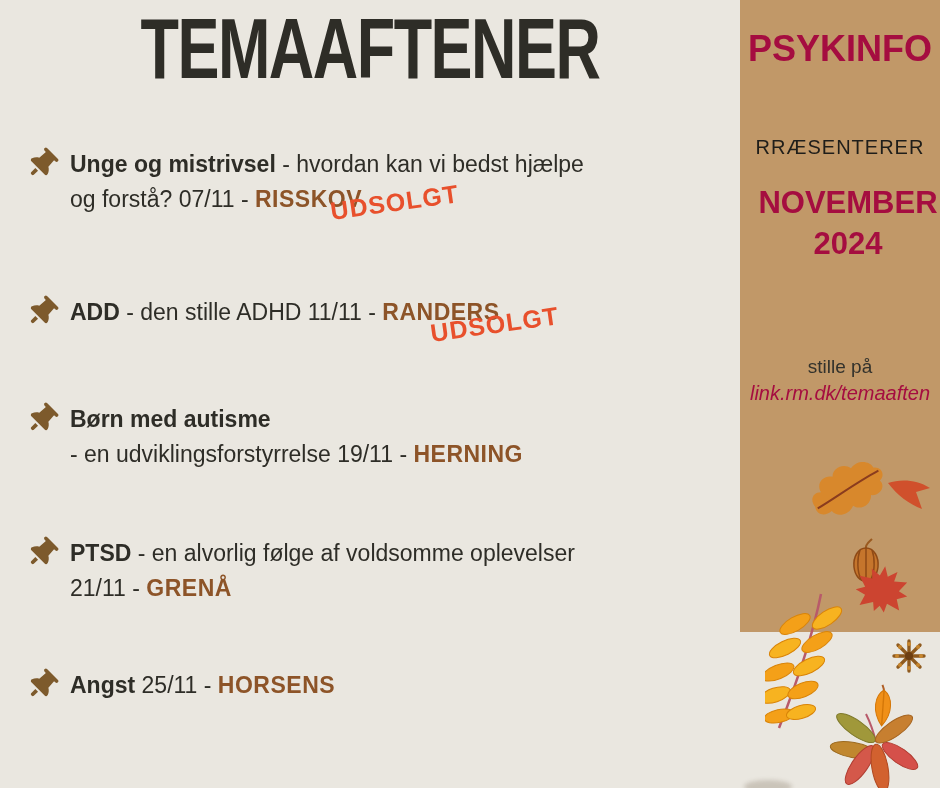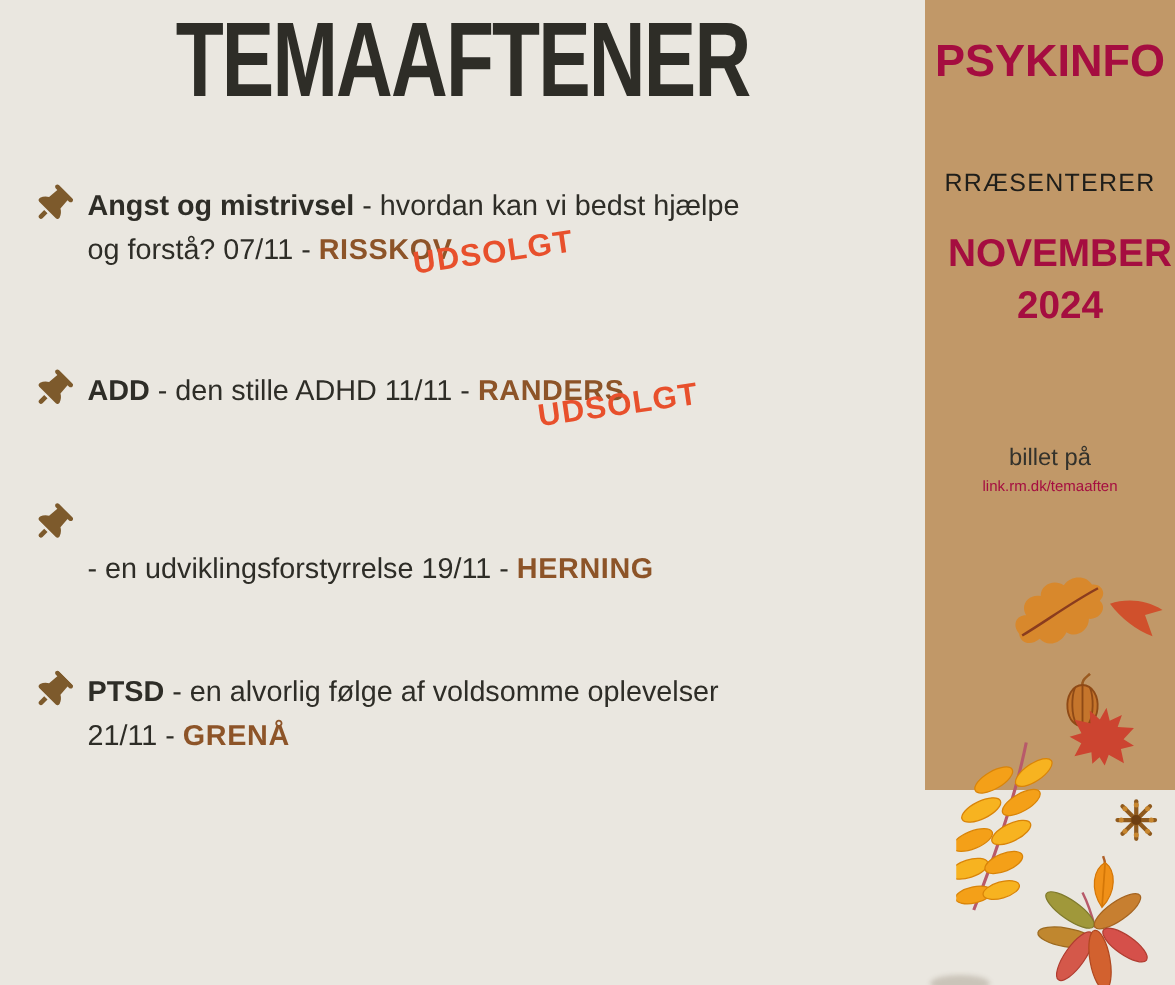--- a/index.html
+++ b/index.html
@@ -34,22 +34,22 @@
     background:var(--bg-right,#c19868);text-align:center;
   }
   .brand{position:absolute;top:26px;left:0;right:0;font-size:36px;line-height:45px;
     font-weight:700;color:var(--crimson,#a50d40);}
   .presents{position:absolute;top:136px;left:0;right:0;font-size:20px;letter-spacing:1px;
     color:#1f1e1a;font-weight:400;}
   .month{position:absolute;top:182px;left:0;right:0;font-size:31px;line-height:41px;
     font-weight:700;color:var(--crimson,#a50d40);padding-left:16px;}
   .info{position:absolute;top:326px;left:0;right:0;margin:0;font-size:19px;line-height:27px;
     color:#33322c;}
-  .link{position:absolute;top:382px;left:0;right:0;font-size:12px;
-    color:var(--crimson,#a50d40);text-decoration:none;}
+  .link{position:absolute;top:382px;left:0;right:0;font-size:20px;
+    color:var(--crimson,#a50d40);text-decoration:none;font-style:italic;}
   
   .leaf{position:absolute;}
   .leaf svg{display:block;width:100%;height:100%;}
   .oak{left:66px;top:460px;width:88px;height:58px;transform:rotate(-14deg);}
   .fragment{left:146px;top:477px;width:46px;height:40px;}
   .physalis{left:108px;top:538px;width:36px;height:46px;}
   .maple{left:114px;top:564px;width:56px;height:50px;transform:rotate(8deg);}
   .rowan{left:25px;top:592px;width:100px;height:140px;}
   .anise{left:150px;top:637px;width:38px;height:38px;}
   .smallleaf{left:128px;top:684px;width:30px;height:44px;transform:rotate(4deg);}
@@ -64,64 +64,72 @@
 
   <div class="main">
     <h1 class="title">TEMAAFTENER</h1>
 
     <div class="event e1">
       <span class="pin">
         <svg viewBox="0 0 384 512">
             <path d="M32 32C32 14.3 46.3 0 64 0H320c17.7 0 32 14.3 32 32s-14.3 32-32 32H290.5l11.4 148.2c36.7 19.9 65.7 53.2 79.5 94.7l1 3c3.3 9.8 1.6 20.5-4.4 28.8s-15.7 13.3-26 13.3H32c-10.3 0-19.9-4.9-26-13.3s-7.7-19-4.4-28.8l1-3c13.8-41.5 42.8-74.8 79.5-94.7L93.5 64H64C46.3 64 32 49.7 32 32zM160 384h64v96c0 17.7-14.3 32-32 32s-32-14.3-32-32V384z"></path>
           </svg>
       </span>
-      <p class="etext"><b>Angst og mistrivsel</b><span> - hvordan kan vi bedst hjælpe</span><br><span>og forstå? 07/11 - </span><b class="city">RISSKOV</b></p>
+      <p class="etext"><b>Unge og mistrivsel</b><span> - hvordan kan vi bedst hjælpe</span><br><span>og forstå? 07/11 - </span><b class="city">RISSKOV</b></p>
     </div>
     <span class="soldout so1">UDSOLGT</span>
 
     <div class="event e2">
       <span class="pin">
         <svg viewBox="0 0 384 512">
             <path d="M32 32C32 14.3 46.3 0 64 0H320c17.7 0 32 14.3 32 32s-14.3 32-32 32H290.5l11.4 148.2c36.7 19.9 65.7 53.2 79.5 94.7l1 3c3.3 9.8 1.6 20.5-4.4 28.8s-15.7 13.3-26 13.3H32c-10.3 0-19.9-4.9-26-13.3s-7.7-19-4.4-28.8l1-3c13.8-41.5 42.8-74.8 79.5-94.7L93.5 64H64C46.3 64 32 49.7 32 32zM160 384h64v96c0 17.7-14.3 32-32 32s-32-14.3-32-32V384z"></path>
           </svg>
       </span>
       <p class="etext"><b>ADD</b><span> - den stille ADHD 11/11 - </span><b class="city">RANDERS</b></p>
     </div>
     <span class="soldout so2">UDSOLGT</span>
 
     <div class="event e3">
       <span class="pin">
         <svg viewBox="0 0 384 512">
             <path d="M32 32C32 14.3 46.3 0 64 0H320c17.7 0 32 14.3 32 32s-14.3 32-32 32H290.5l11.4 148.2c36.7 19.9 65.7 53.2 79.5 94.7l1 3c3.3 9.8 1.6 20.5-4.4 28.8s-15.7 13.3-26 13.3H32c-10.3 0-19.9-4.9-26-13.3s-7.7-19-4.4-28.8l1-3c13.8-41.5 42.8-74.8 79.5-94.7L93.5 64H64C46.3 64 32 49.7 32 32zM160 384h64v96c0 17.7-14.3 32-32 32s-32-14.3-32-32V384z"></path>
           </svg>
       </span>
-      <p class="etext"><br><span>- en udviklingsforstyrrelse 19/11 - </span><b class="city">HERNING</b></p>
+      <p class="etext"><b>Børn med autisme</b><br><span>- en udviklingsforstyrrelse 19/11 - </span><b class="city">HERNING</b></p>
     </div>
 
     <div class="event e4">
       <span class="pin">
         <svg viewBox="0 0 384 512">
             <path d="M32 32C32 14.3 46.3 0 64 0H320c17.7 0 32 14.3 32 32s-14.3 32-32 32H290.5l11.4 148.2c36.7 19.9 65.7 53.2 79.5 94.7l1 3c3.3 9.8 1.6 20.5-4.4 28.8s-15.7 13.3-26 13.3H32c-10.3 0-19.9-4.9-26-13.3s-7.7-19-4.4-28.8l1-3c13.8-41.5 42.8-74.8 79.5-94.7L93.5 64H64C46.3 64 32 49.7 32 32zM160 384h64v96c0 17.7-14.3 32-32 32s-32-14.3-32-32V384z"></path>
           </svg>
       </span>
       <p class="etext"><b>PTSD</b><span> - en alvorlig følge af voldsomme oplevelser</span><br><span>21/11 - </span><b class="city">GRENÅ</b></p>
     </div>
 
+    <div class="event e5">
+      <span class="pin">
+        <svg viewBox="0 0 384 512">
+            <path d="M32 32C32 14.3 46.3 0 64 0H320c17.7 0 32 14.3 32 32s-14.3 32-32 32H290.5l11.4 148.2c36.7 19.9 65.7 53.2 79.5 94.7l1 3c3.3 9.8 1.6 20.5-4.4 28.8s-15.7 13.3-26 13.3H32c-10.3 0-19.9-4.9-26-13.3s-7.7-19-4.4-28.8l1-3c13.8-41.5 42.8-74.8 79.5-94.7L93.5 64H64C46.3 64 32 49.7 32 32zM160 384h64v96c0 17.7-14.3 32-32 32s-32-14.3-32-32V384z"></path>
+          </svg>
+      </span>
+      <p class="etext"><b>Angst</b><span> 25/11 - </span><b class="city">HORSENS</b></p>
+    </div>
   </div>
 
   <aside class="sidebar">
     <div class="brand">
       <div>PSYKINFO</div>
     </div>
     <div class="presents">RRÆSENTERER</div>
     <div class="month">
       <div>NOVEMBER</div>
       <div>2024</div>
     </div>
-    <p class="info"><br><span>billet på</span></p>
+    <p class="info"><br><span>stille på</span></p>
     <a class="link" href="#">link.rm.dk/temaaften</a>
 
     <span class="leaf oak">
       <svg viewBox="0 0 88 58">
         <path fill="#d8882c" d="M6 38 C2 30 7 23 15 25 C12 15 22 9 30 13 C32 4 44 2 50 9 C58 2 70 6 72 14 C80 15 82 24 75 28 C80 35 71 43 63 40 C61 49 49 53 43 46 C37 54 25 54 21 46 C13 50 5 46 6 38 Z"></path>
         <path fill="none" stroke="#8a3c1e" stroke-width="2" d="M8 40 C28 34 52 24 76 18"></path>
       </svg>
     </span>
     <span class="leaf fragment">
       <svg viewBox="0 0 46 40">

